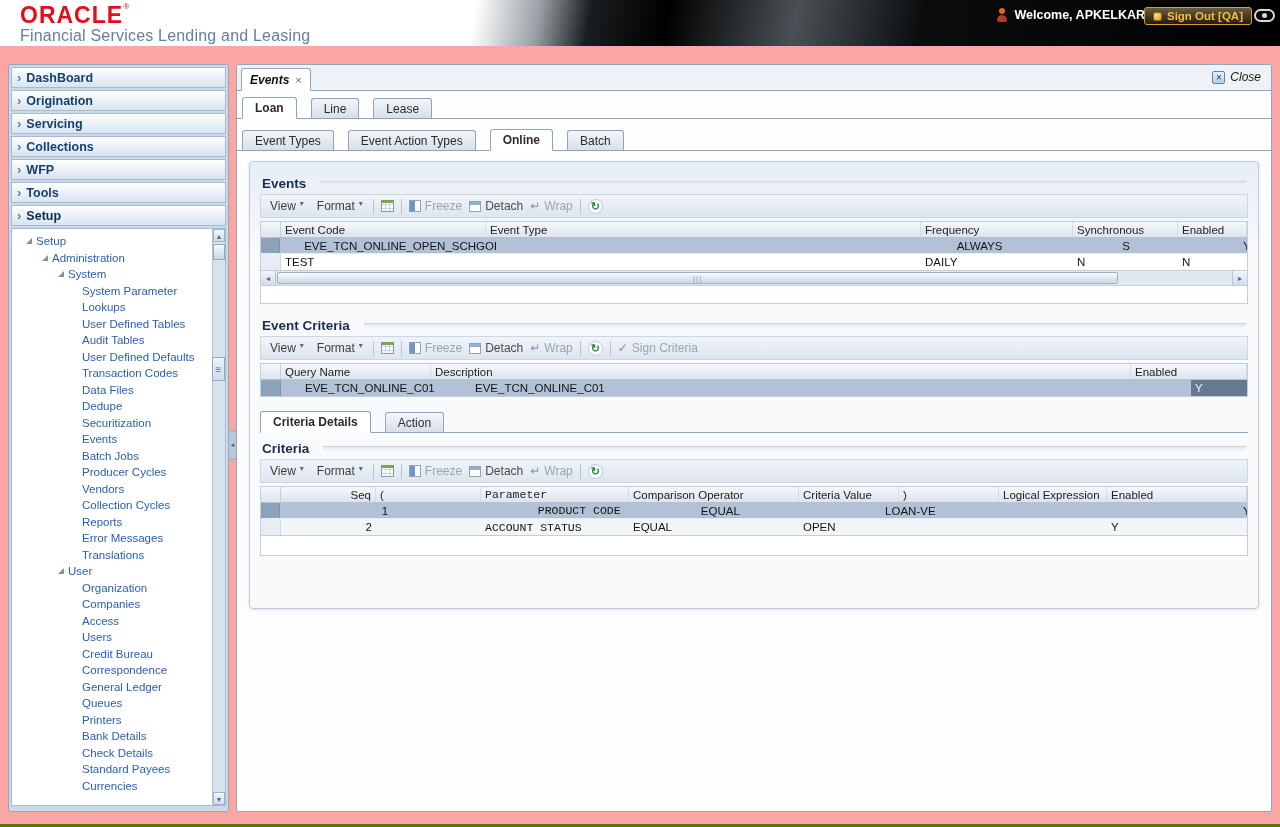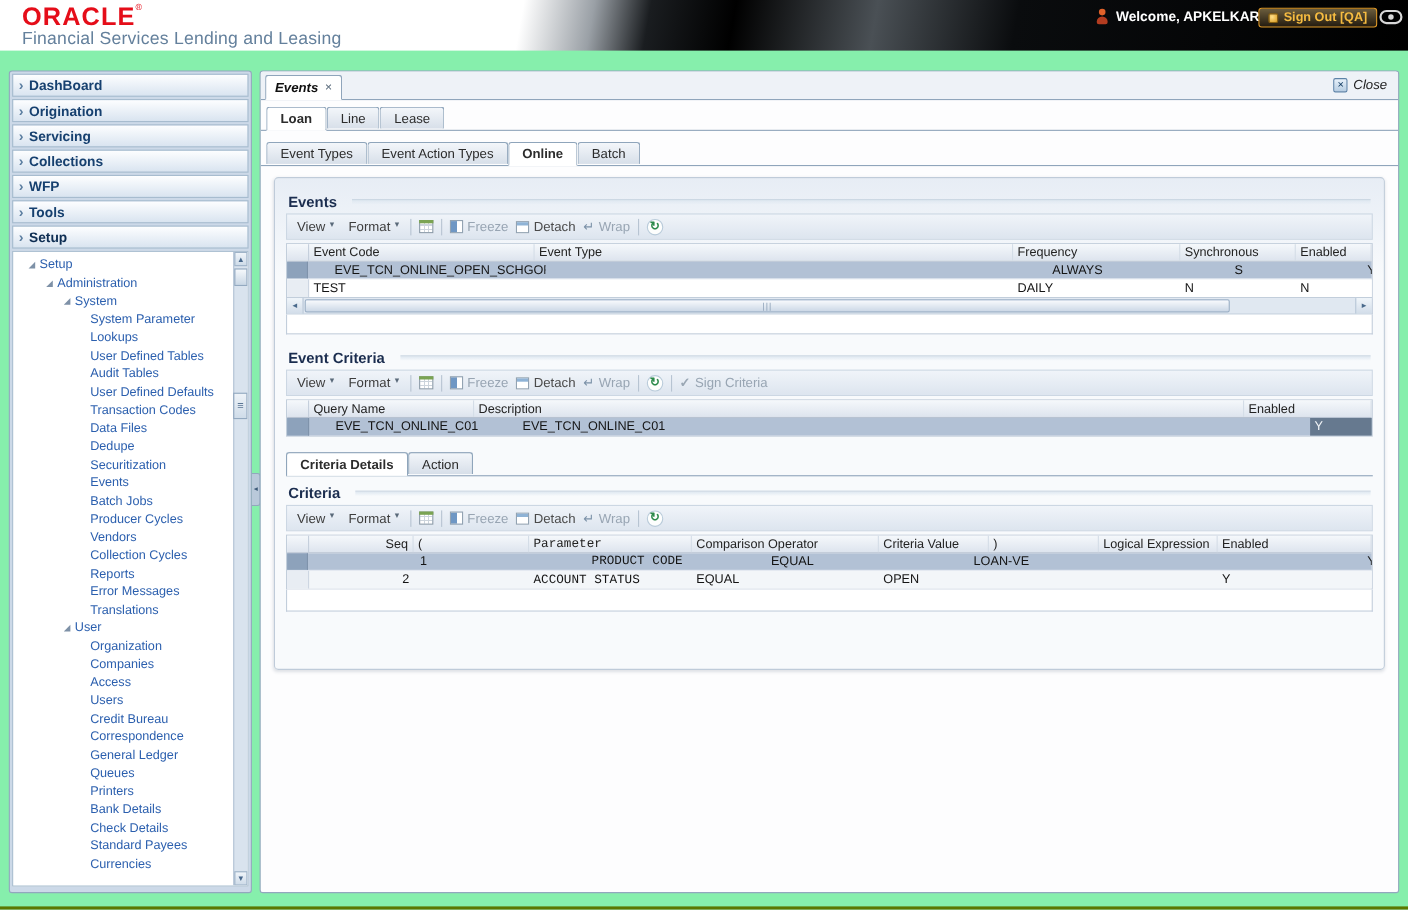--- a/index.html
+++ b/index.html
@@ -1,18 +1,18 @@
 <!DOCTYPE html>
 <html><head>
 <meta charset="utf-8">
 <style>
   * { box-sizing: border-box; margin: 0; padding: 0; }
   html,body { width:1280px; height:827px; }
   body { font-family:"Liberation Sans", sans-serif; background:#c9d4e2; overflow:hidden; }
-  .app { position:relative; width:1280px; height:827px; background:#86efac; border-bottom:3px solid #5a7800; }
+  .app { position:relative; width:1280px; height:827px; background:#fca5a5; border-bottom:3px solid #5a7800; }
 
   
   .topbar { position:relative; height:46px;
     background:linear-gradient(100deg,#ffffff 0%,#ffffff 37%,#9aa0a6 42%,#1a1d20 46%,#000 52%,#46holt 60%,#000 100%);
     background:linear-gradient(100deg,#ffffff 0%,#ffffff 37%,#9aa0a6 42%,#1a1d20 46%,#000 52%,#4a5055 62%,#0a0c0e 72%,#000 100%);
   }
   .brand { position:absolute; left:20px; top:2px; }
   .brand-text { color:#e50d19; font-size:23px; font-weight:bold; letter-spacing:1px; }
   .brand-reg { color:#e50d19; font-size:8px; vertical-align:top; }
   .brand-sub { color:#64809c; font-size:16px; margin-top:-2px; letter-spacing:0.2px; }
@@ -61,21 +61,21 @@
   .doc-row { position:relative; height:26px; background:#eef2f7; border-bottom:1px solid #8fa5bb; }
   .doc-tab { position:absolute; left:4px; bottom:-1px; height:23px; display:flex; align-items:center; gap:6px;
     padding:0 8px; background:#fff; border:1px solid #8fa5bb; border-bottom:1px solid #fff; border-radius:3px 3px 0 0; cursor:pointer; }
   .doc-label { font-size:12px; font-weight:bold; font-style:italic; color:#101010; }
   .doc-close { font-size:11px; color:#5a6b7c; cursor:pointer; line-height:10px; }
   .close-ctl { position:absolute; right:10px; top:5px; display:flex; align-items:center; gap:5px; cursor:pointer; }
   .close-box { width:13px; height:13px; background:linear-gradient(#e8f1fa,#b6cde2); border:1px solid #5d83a8;
     color:#123c63; font-size:10px; line-height:11px; text-align:center; border-radius:2px; }
   .close-label { font-size:12px; color:#1a1a1a;font-style:italic; }
 
-  .tab-row { display:flex; align-items:flex-start; gap:0; padding:0 0 0 5px; border-bottom:1px solid #8fa5bb; height:22px; }
+  .tab-row { display:flex; align-items:center; gap:14px; padding:0 0 0 5px; border-bottom:1px solid #8fa5bb; height:22px; }
   .product-tabs { margin-top:6px; }
   .event-tabs { margin-top:10px; }
   .tab { height:20px; display:flex; align-items:center; padding:0 12px; font-size:12px; color:#2c2c2c;
     background:linear-gradient(#f3f6fa,#d7dfe9); border:1px solid #8fa5bb; border-bottom:none;
     border-radius:3px 3px 0 0; margin-bottom:-1px; cursor:pointer; }
   .tab.active { background:#fff; font-weight:bold; height:22px; border-bottom:1px solid #fff; }
 
   .content-box { margin:10px 12px 0 12px; min-height:448px; border:1px solid #bfcbd9; border-radius:4px;
     background:linear-gradient(#e7edf5,#f8fafc 90px,#f8fafc); box-shadow:0 1px 3px rgba(40,60,90,0.15); padding:6px 0 14px 0; }
 

